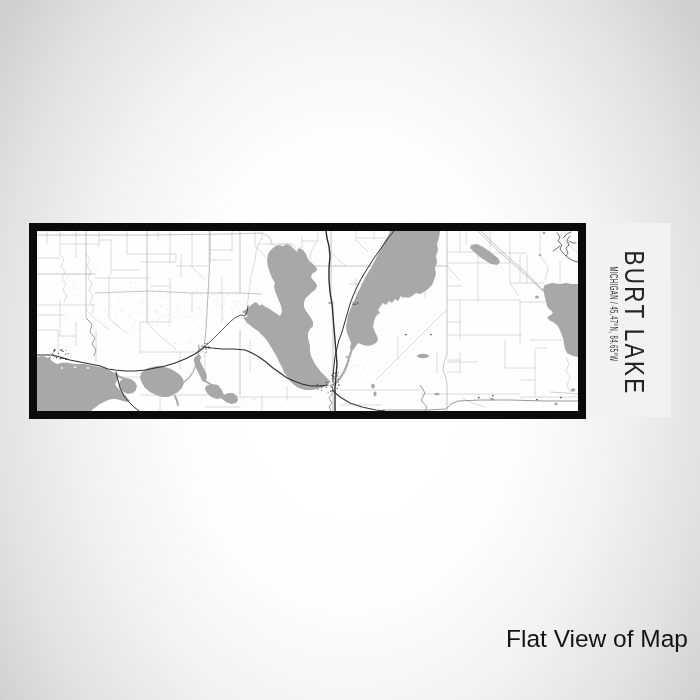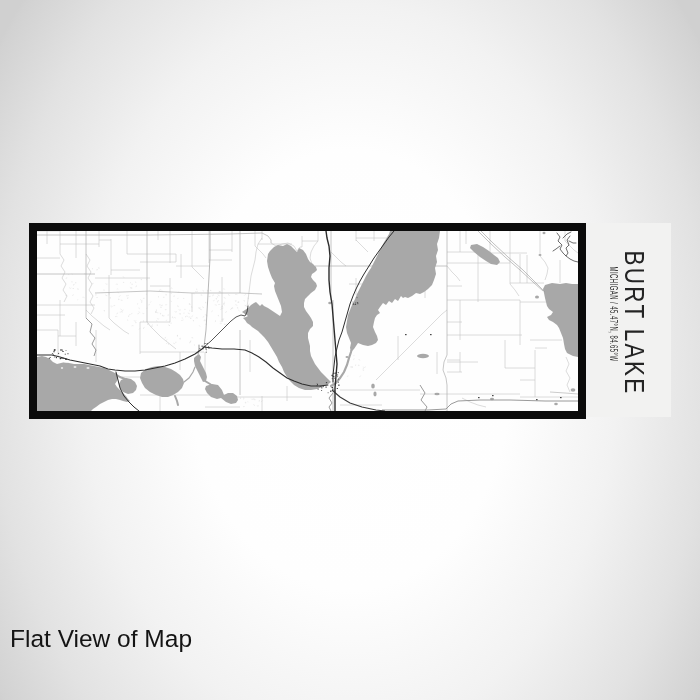--- a/index.html
+++ b/index.html
@@ -584,13 +584,13 @@
 
 <div style="position:absolute;left:586px;top:223px;width:85px;height:194px;background:#f2f2f1;">
 <svg width="85" height="194" viewBox="0 0 85 194">
 
   <text transform="translate(38.5,100) rotate(90) scale(0.788,1)" text-anchor="middle" font-family="Liberation Sans, sans-serif" font-size="28.5" letter-spacing="3" fill="#242424">BURT LAKE</text>
 
   <text transform="translate(24,91) rotate(90) scale(0.57,1)" text-anchor="middle" font-family="Liberation Sans, sans-serif" font-size="10.5" letter-spacing="0.8" fill="#2a2a2a">MICHIGAN / 45.47°N, 84.65°W</text>
 </svg>
 </div>
 
-<div style="position:absolute;left:10px;top:627px;width:688px;text-align:left;font-size:24.5px;line-height:24.5px;color:#141414;">Flat View of Map</div>
+<div style="position:absolute;left:0;top:627px;width:688px;text-align:right;font-size:24.5px;line-height:24.5px;color:#141414;">Flat View of Map</div>
 
 </body></html>

